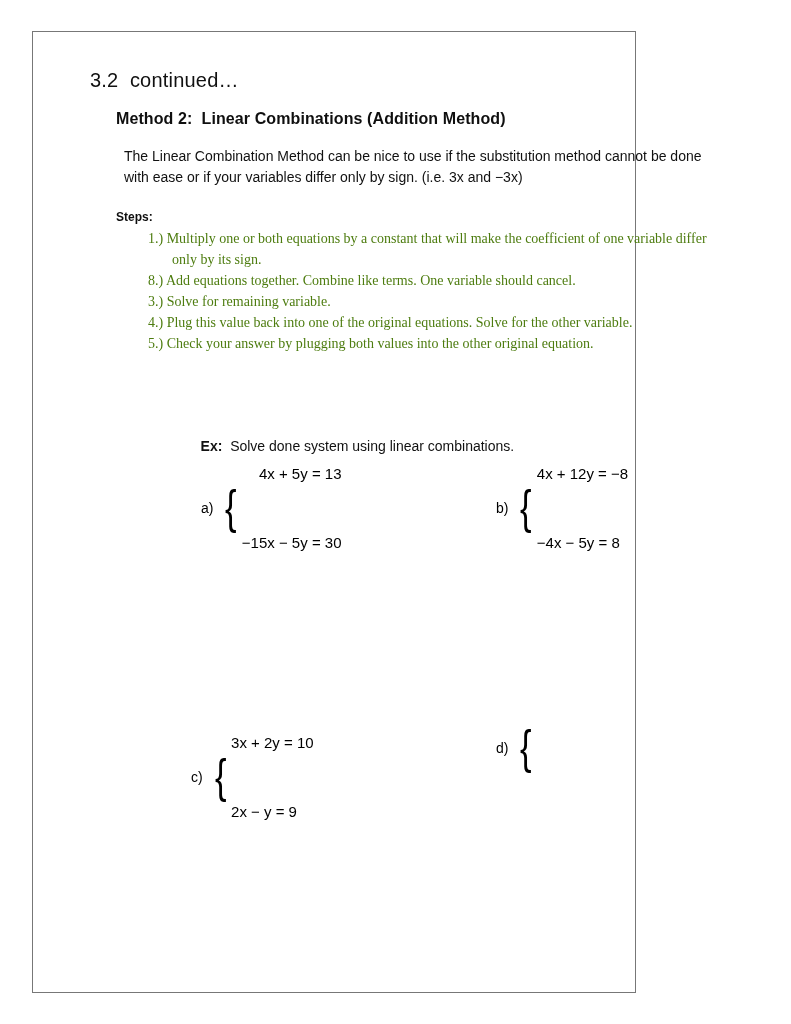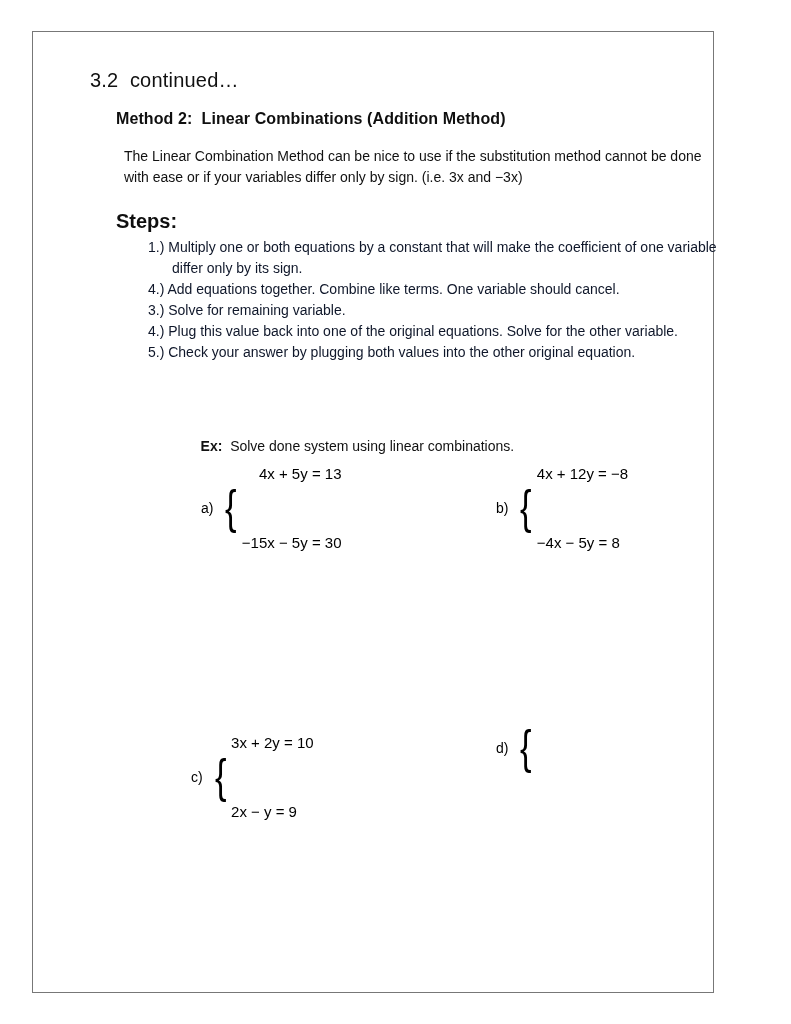--- a/index.html
+++ b/index.html
@@ -13,21 +13,21 @@
     font-family: "Liberation Sans", sans-serif;
     color: #000000;
     position: relative;
     overflow: hidden;
   }
 
   .page-sheet {
     position: absolute;
     left: 32px;
     top: 31px;
-    width: 682px;
+    width: 604px;
     height: 962px;
     border: 1px solid #777777;
     box-sizing: border-box;
     background: #ffffff;
   }
 
   .page-title {
     position: absolute;
     left: 57px;
     top: 37px;
@@ -55,39 +55,40 @@
 
   .intro-para {
     font-size: 14px;
     line-height: 21px;
     color: #111111;
     margin: 0 0 22px 8px;
     width: 600px;
   }
 
   .steps-label {
-    font-size: 20px;
+    font-size: 12px;
     font-weight: bold;
     color: #0f0f0f;
     margin: 0 0 4px 0;
   }
 
   .steps-list {
     margin: 0;
     padding: 0;
     list-style: none;
   }
   .step-item {
     font-size: 14px;
     line-height: 21px;
-    color: #0f172a;
+    color: #4d7c0f;
     padding-left: 28px;
     text-indent: -24px;
     margin-left: 28px;
     width: 560px;
+    font-family: Liberation Serif, serif;
   }
 
   .example-line {
     position: absolute;
     left: 111px;
     top: 390px;
     font-size: 14px;
     color: #111111;
     white-space: pre;
   }
@@ -155,21 +156,21 @@
   <div class="content-body">
 
     <div class="section-heading">Method 2:  Linear Combinations (Addition Method)</div>
 
     <p class="intro-para">The Linear Combination Method can be nice to use if the substitution method cannot be done with ease or if your variables differ only by sign.  (i.e. 3x and −3x)</p>
 
     <div class="steps-label">Steps:</div>
 
     <ol class="steps-list">
       <li class="step-item">1.)  Multiply one or both equations by a constant that will make the coefficient of one variable differ only by its sign.</li>
-      <li class="step-item">4.) Add equations together.  Combine like terms.  One variable should cancel.</li>
+      <li class="step-item">8.) Add equations together.  Combine like terms.  One variable should cancel.</li>
       <li class="step-item">3.) Solve for remaining variable.</li>
       <li class="step-item">4.) Plug this value back into one of the original equations.  Solve for the other variable.</li>
       <li class="step-item">5.) Check your answer by plugging both values into the other original equation.</li>
     </ol>
 
   </div>
 
   <div class="example-line">
     <span class="example-label">Ex:</span><span>  Solve done system using linear combinations.</span>
   </div>

